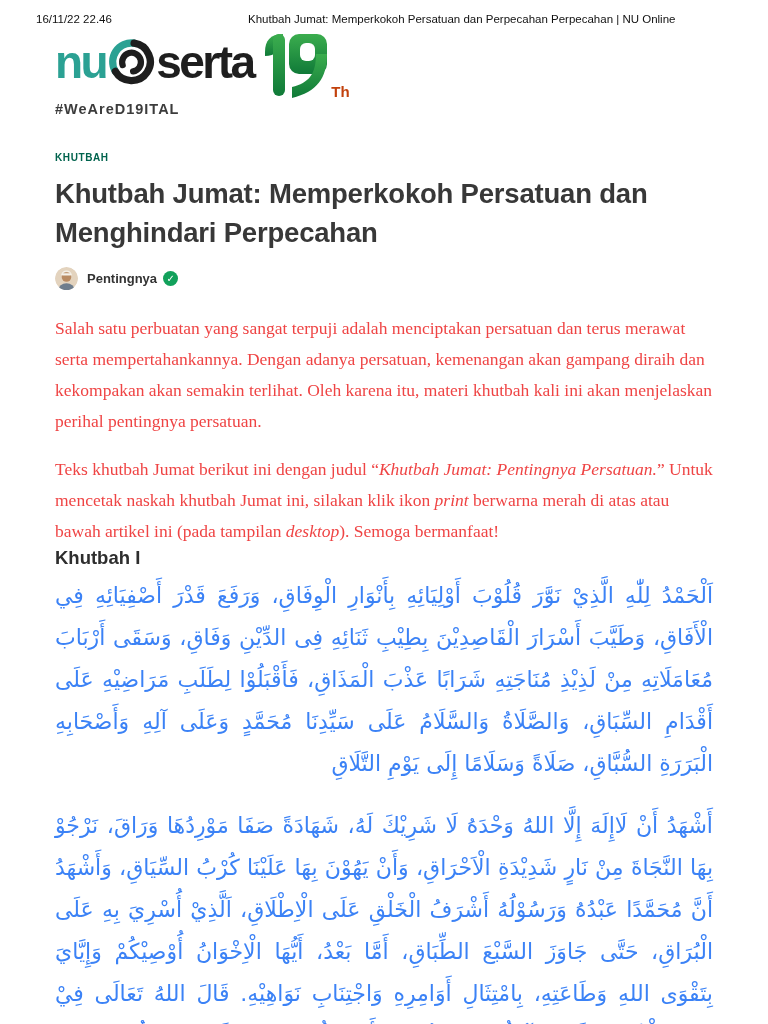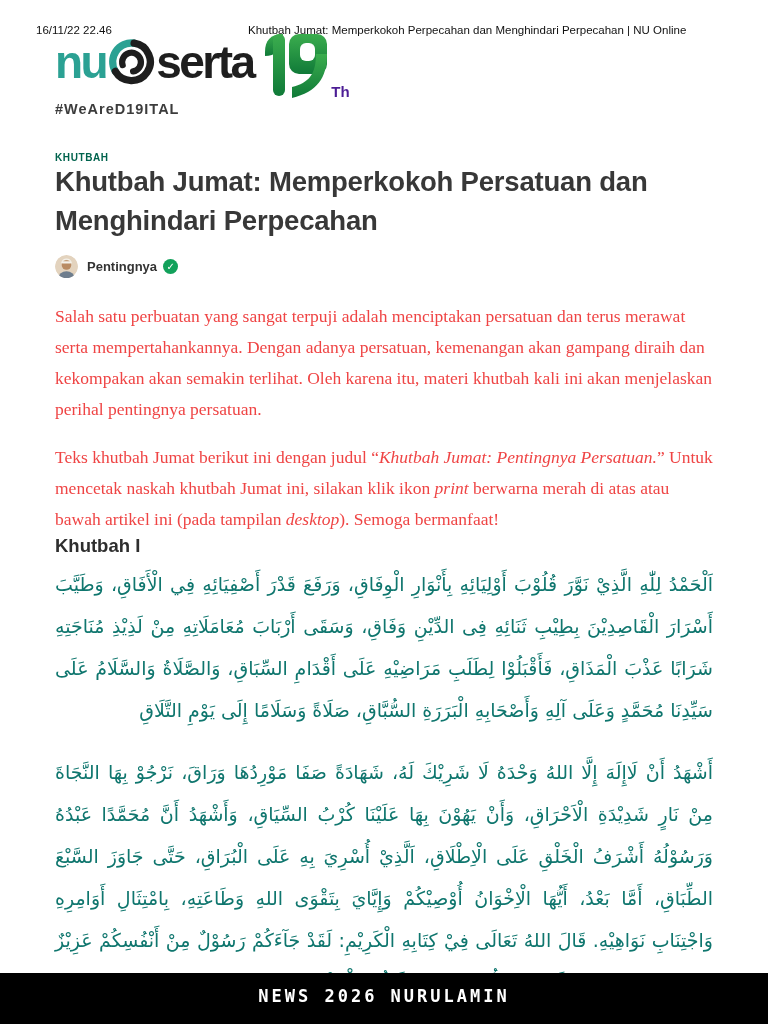--- a/index.html
+++ b/index.html
@@ -1,77 +1,77 @@
 <!DOCTYPE html>
 <html><head>
 <meta charset="utf-8">
 <style>
   * { box-sizing: border-box; margin: 0; padding: 0; }
   html, body { width: 768px; background: #ffffff; }
   body { font-family: "Liberation Sans", sans-serif; }
   .page { position: relative; width: 768px; height: 1024px; background: #fff; overflow: hidden; }
 
   
-  .print-header { position: absolute; top: 24px; left: 0; width: 620px; height: 16px;
+  .print-header { position: absolute; top: 13px; left: 0; width: 620px; height: 16px;
                   font-size: 11.5px; color: #111; text-decoration: underline; }
   .ph-date  { position: absolute; left: 36px; top: 0; }
   .ph-title { position: absolute; left: 248px; top: 0; white-space: nowrap; }
 
   
   .content { position: absolute; top: 36px; left: 55px; width: 658px; }
 
   
   .logo-row { display: flex; align-items: flex-start; margin-top: 2px; height: 74px; }
   .logo-main { display: flex; flex-direction: column; gap: 16px; }
   .logo-word { display: flex; align-items: center; line-height: 1; font-weight: bold;
                font-size: 46px; letter-spacing: -2.5px; color: #1e1e1e; }
   .logo-nu { color: #2BA193; }
   .logo-o  { width: 48px; height: 48px; margin: 0 1px; }
   .logo-hashtag { font-size: 14.5px; font-weight: bold; color: #3c3c3c; letter-spacing: 1px;
                   margin-top: -1px; }
   .logo-19 { position: relative; margin-left: 6px; margin-top: -6px; width: 92px; height: 76px; }
   .logo-19 svg { width: 72px; height: 70px; }
-  .logo-th { position: absolute; right: 2px; bottom: 8px; font-weight: bold; font-size: 15px; color: #4c1d95; }
+  .logo-th { position: absolute; right: 2px; bottom: 8px; font-weight: bold; font-size: 15px; color: #c2410c; }
 
   
   .category { margin-top: 40px; color: #00634D; font-weight: bold; font-size: 10px; letter-spacing: 0.6px; }
-  .title    { font-size: 27.5px; font-weight: bold; color: #383838;
+  .title    { margin-top: 12px; font-size: 27.5px; font-weight: bold; color: #383838;
               line-height: 1.4; letter-spacing: -0.2px; }
   .author-row { margin-top: 15px; display: flex; align-items: center; font-size: 13px; }
   .avatar { width: 23px; height: 23px; border-radius: 50%; overflow: hidden; flex: 0 0 23px; }
   .author-name { font-weight: bold; color: #333; margin-left: 9px; }
   .badge { width: 15px; height: 15px; border-radius: 50%; background: #12A15B; color: #fff;
            display: inline-flex; align-items: center; justify-content: center;
            font-size: 10px; line-height: 1; margin-left: 6px; }
   .author-date { color: #1D5F57; font-weight: bold; margin-left: 12px; }
 
   .body-text { font-family: "Liberation Serif", serif; font-size: 17.5px; line-height: 31px; color: #ef4444; }
   .p1 { margin-top: 23px; }
   .p2 { margin-top: 17px; }
   .section-heading { font-size: 18.5px; font-weight: bold; color: #2e2e2e;
                      font-family: "Liberation Sans", sans-serif; }
-  .arabic { direction: rtl; font-family: "DejaVu Sans", sans-serif; font-size: 19px;
-            line-height: 42px; color: #0f766e; text-align: justify; }
+  .arabic { direction: rtl; font-family: "DejaVu Sans", sans-serif; font-size: 22px;
+            line-height: 42px; color: #3b82f6; text-align: justify; }
   .arabic-1 { margin-top: 6px; }
   .arabic-2 { margin-top: 20px; text-align-last: center; }
 
   
   .footer-banner { position: absolute; left: 0; bottom: 0; width: 768px; height: 51px; background: #000;
                    display: flex; align-items: center; justify-content: center; padding-bottom: 6px; }
   .footer-banner span { color: #fff; font-family: "DejaVu Sans Mono", monospace; font-size: 17px;
                         font-weight: bold; letter-spacing: 3px; }
 </style>
 </head>
 <body>
 
 <div class="page">
 
   <div class="print-header">
     <span class="ph-date">16/11/22 22.46</span>
-    <span class="ph-title">Khutbah Jumat: Memperkokoh Perpecahan dan Menghindari Perpecahan | NU Online</span>
+    <span class="ph-title">Khutbah Jumat: Memperkokoh Persatuan dan Perpecahan Perpecahan | NU Online</span>
   </div>
 
   <div class="content">
 
     <div class="logo-row">
       <div class="logo-main">
         <div class="logo-word">
           <span class="logo-nu">nu</span>
             <svg class="logo-o" viewBox="0 0 46 46">
             <path d="M8 32 A18 18 0 0 1 26 5" fill="none" stroke="#2BA193" stroke-width="7" stroke-linecap="round"></path>
@@ -123,17 +123,14 @@
     <p class="body-text p2"><span>Teks khutbah Jumat berikut ini dengan judul “</span><span style="font-style: italic;">Khutbah Jumat: Pentingnya Persatuan.</span><span>” Untuk mencetak naskah khutbah Jumat ini, silakan klik ikon </span><span style="font-style: italic;">print</span><span> berwarna merah di atas atau bawah artikel ini (pada tampilan </span><span style="font-style: italic;">desktop</span><span>). Semoga bermanfaat!</span></p>
 
     <h2 class="section-heading">Khutbah I</h2>
 
     <p class="body-text arabic arabic-1">اَلْحَمْدُ لِلّٰهِ الَّذِيْ نَوَّرَ قُلُوْبَ أَوْلِيَائِهِ بِأَنْوَارِ الْوِفَاقِ، وَرَفَعَ قَدْرَ أَصْفِيَائِهِ فِي الْأَفَاقِ، وَطَيَّبَ أَسْرَارَ الْقَاصِدِيْنَ بِطِيْبِ ثَنَائِهِ فِى الدِّيْنِ وَفَاقِ، وَسَقَى أَرْبَابَ مُعَامَلَاتِهِ مِنْ لَذِيْذِ مُنَاجَتِهِ شَرَابًا عَذْبَ الْمَذَاقِ، فَأَقْبَلُوْا لِطَلَبِ مَرَاضِيْهِ عَلَى أَقْدَامِ السِّبَاقِ، وَالصَّلَاةُ وَالسَّلَامُ عَلَى سَيِّدِنَا مُحَمَّدٍ وَعَلَى آلِهِ وَأَصْحَابِهِ الْبَرَرَةِ السُّبَّاقِ، صَلَاةً وَسَلَامًا إِلَى يَوْمِ التَّلَاقِ</p>
 
     <p class="body-text arabic arabic-2">أَشْهَدُ أَنْ لَاإِلَهَ إِلَّا اللهُ وَحْدَهُ لَا شَرِيْكَ لَهُ، شَهَادَةً صَفَا مَوْرِدُهَا وَرَاقَ، نَرْجُوْ بِهَا النَّجَاةَ مِنْ نَارٍ شَدِيْدَةِ الْاَحْرَاقِ، وَأَنْ يَهُوْنَ بِهَا عَلَيْنَا كُرْبُ السِّيَاقِ، وَأَشْهَدُ أَنَّ مُحَمَّدًا عَبْدُهُ وَرَسُوْلُهُ أَشْرَفُ الْخَلْقِ عَلَى الْاِطْلَاقِ، اَلَّذِيْ أُسْرِيَ بِهِ عَلَى الْبُرَاقِ، حَتَّى جَاوَزَ السَّبْعَ الطِّبَاقِ، أَمَّا بَعْدُ، أَيُّهَا الْاِخْوَانُ أُوْصِيْكُمْ وَإِيَّايَ بِتَقْوَى اللهِ وَطَاعَتِهِ، بِامْتِثَالِ أَوَامِرِهِ وَاجْتِنَابِ نَوَاهِيْهِ. قَالَ اللهُ تَعَالَى فِيْ كِتَابِهِ الْكَرِيْمِ: لَقَدْ جَآءَكُمْ رَسُوْلٌ مِنْ أَنْفُسِكُمْ عَزِيْزٌ عَلَيْهِ مَا عَنِتُّمْ حَرِيْصٌ عَلَيْكُمْ بِالْمُؤْمِنِيْنَ رَءُوْفٌ رَّحِيْمٌ</p>
 
   </div>
 
-  <div class="footer-banner">
-    <span>NEWS 2026 NURULAMIN</span>
-  </div>
 
 </div>
 
 </body></html>

